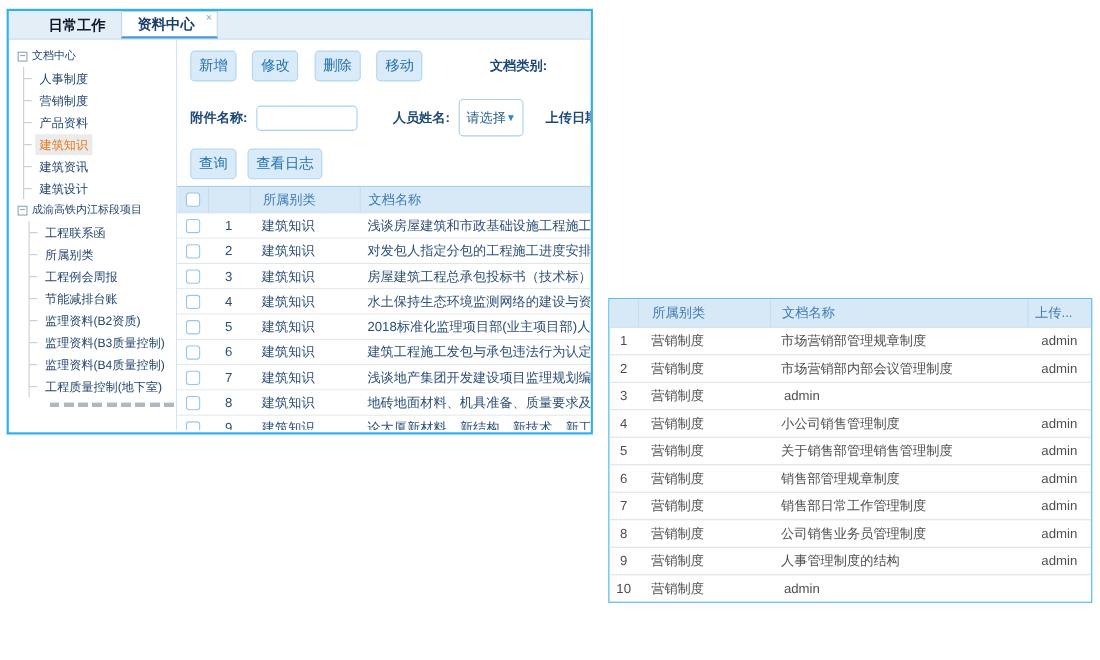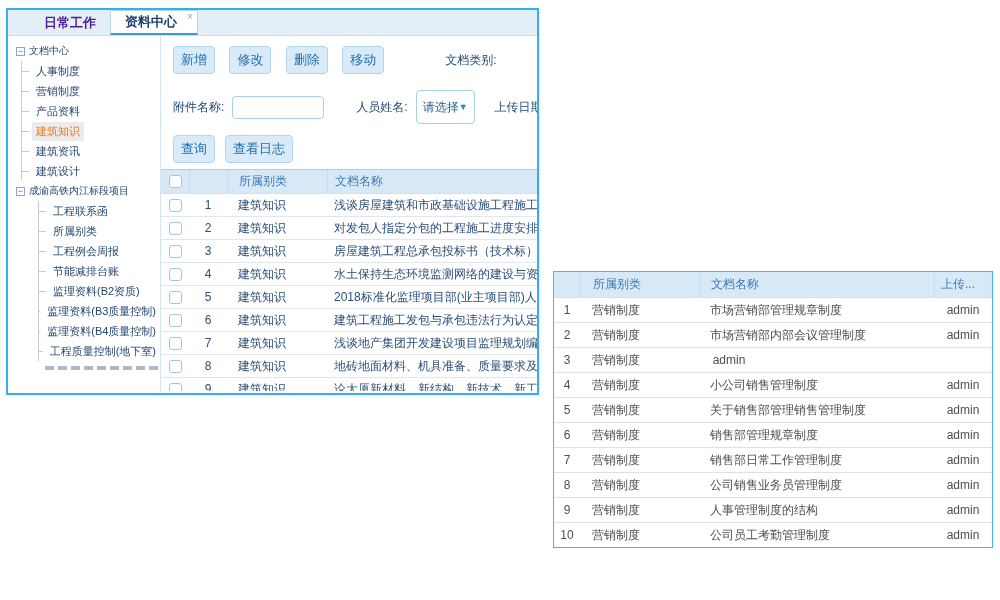--- a/index.html
+++ b/index.html
@@ -6,55 +6,55 @@
   html,body { width:1000px; height:600px; background:#ffffff;
     font-family:"Liberation Sans","DejaVu Sans",sans-serif; overflow:hidden; }
 
   
   .doc-window { position:absolute; left:6px; top:8px; width:533px; height:387px;
     border:2px solid #31b0ec; background:#fff; overflow:hidden; }
 
   .tabbar { height:26px; background:#e3eef7; border-bottom:1px solid #cadff0;
     display:flex; align-items:stretch; padding-left:22px; }
   .tab { display:flex; align-items:center; padding:0 14px; font-size:13px;
-    color:#4c1d95; font-weight:bold; cursor:default; position:relative; }
+    color:#0f172a; font-weight:bold; cursor:default; position:relative; }
   .tab.active { background:#ffffff; border:1px solid #b9d8ee; border-bottom:2px solid #3f98d4;
     color:#1d3f6e; padding-right:20px; }
   .tab-close { position:absolute; top:1px; right:4px; font-size:10px; color:#8aa8c2;
     font-weight:normal; line-height:10px; }
 
   .win-body { display:flex; height:355px; }
 
   
   .tree { width:153px; border-right:1px solid #d3e5f2; padding-top:5px;
     overflow:hidden; font-size:11px; color:#24466e; position:relative; }
   .tree-root { display:flex; align-items:center; height:20px; padding-left:8px; white-space:nowrap; }
   .minus-box { width:9px; height:9px; border:1px solid #8fa6ba; background:#fff;
     font-size:9px; line-height:6px; text-align:center; color:#5c7388; margin-right:4px;
     flex:0 0 auto; }
   .tree-root-label { font-size:10px; }
   .tree-children { margin-left:13px; border-left:1px solid #c3cdd6; }
-  .tree-children.lvl2 { margin-left:30px; }
+  .tree-children.lvl2 { margin-left:18px; }
   .tree-item { height:20px; display:flex; align-items:center; white-space:nowrap; cursor:pointer; }
   .tree-item::before { content:""; width:7px; border-top:1px solid #c3cdd6; margin-right:3px; }
   .tree-item-label { padding:2px 4px; }
   .tree-item.selected .tree-item-label { color:#e5791e; background:#ebebeb; }
   .tree-stub { height:4px; width:118px; margin:5px 0 0 37px;
     background:repeating-linear-gradient(90deg,#8d9aa8 0 9px,transparent 9px 13px); opacity:.7; }
 
   
   .main { flex:1; overflow:hidden; position:relative; }
   .toolbar-row { display:flex; align-items:center; white-space:nowrap; }
   .row1 { margin:7px 0 0 12px;gap:45px; }
   .row2 { margin-top:13px; margin-left:12px; }
   .row3 { margin-top:11px; margin-left:12px; }
   .btn { background:#d9ebf9; border:1px solid #b0d5f0; border-radius:4px;
     color:#2470ad; font-size:13px; padding:4px 7px; margin-right:10px; cursor:pointer;
     font-family:inherit; }
-  .lbl { font-size:12px; color:#1d4977; font-weight:normal;text-align:center; }
+  .lbl { font-size:12px; color:#1d4977; font-weight:bold;text-align:center; }
   .select { display:inline-flex; align-items:center; justify-content:space-between;
     width:76px; height:24px; border:1px solid #a9d0ec; border-radius:4px; background:#fff;
     font-size:12px; color:#2d6391; padding:16px 6px; cursor:pointer; }
   .caret { font-size:9px; color:#2f85c8; }
   .txt-input { width:92px; height:23px; border:1px solid #a9d0ec; border-radius:4px;
     background:#fff; margin-left:8px; font-family:inherit; padding:0 5px; font-size:12px; }
 
   
   .grid { margin-top:6px; font-size:12px; color:#2c4f77; }
   .g-row { display:flex; align-items:center; height:23px; border-bottom:1px solid #e2e6e9;
@@ -385,17 +385,16 @@
       <div class="p2-row">
         <span class="p2-num">9</span>
         <span class="p2-cat">营销制度</span>
         <span class="p2-name">人事管理制度的结构</span>
         <span class="p2-up">admin</span>
       </div>
 
       <div class="p2-row">
         <span class="p2-num">10</span>
         <span class="p2-cat">营销制度</span>
-        <span class="p2-name">公司员工考勤管理制度</span>
         <span class="p2-up">admin</span>
       </div>
     </div>
 </div>
 
 </body></html>

